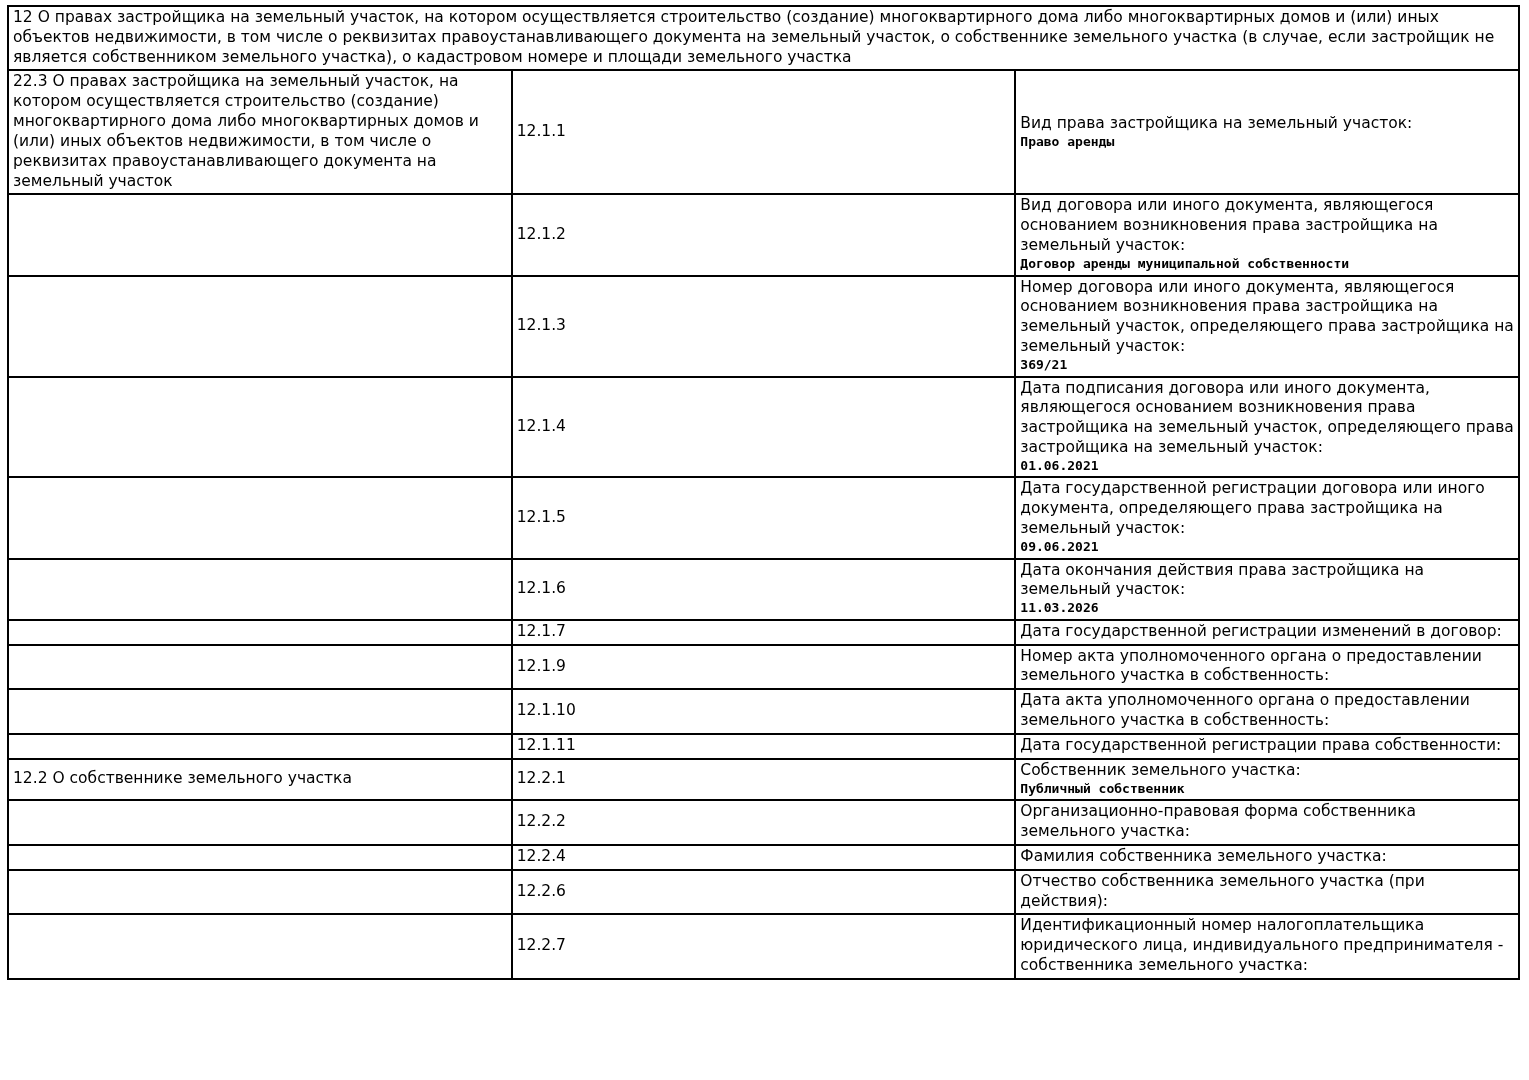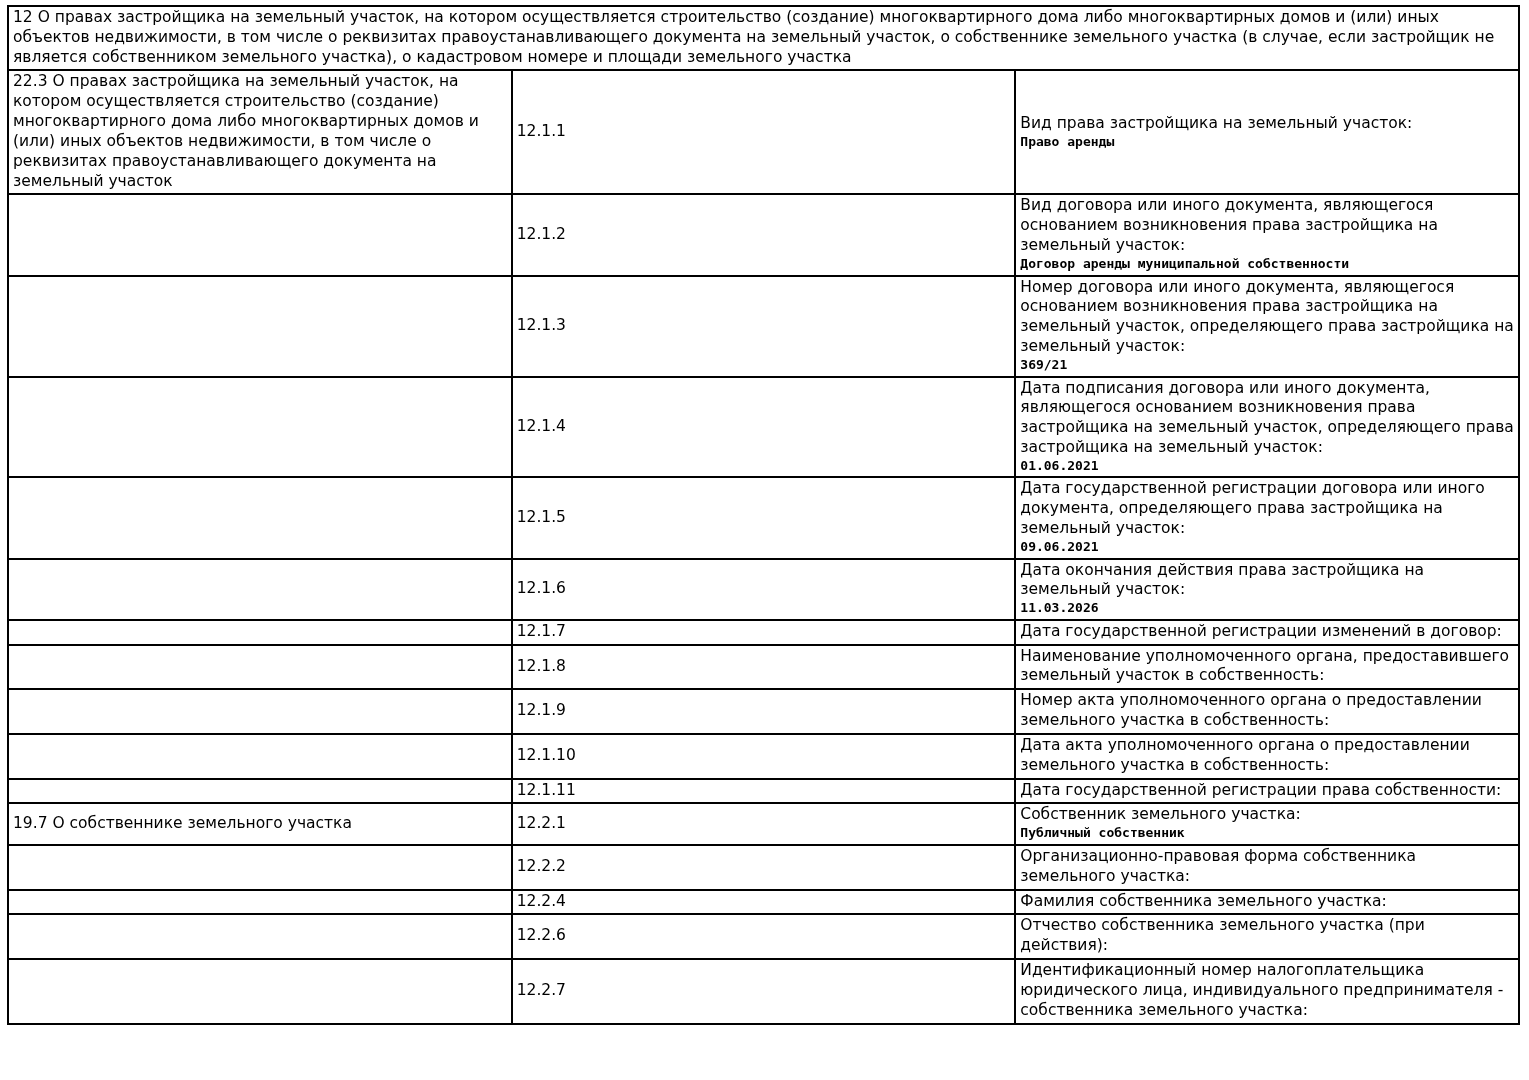--- a/index.html
+++ b/index.html
@@ -114,28 +114,20 @@
 
   <tr>
     <td class="label-cell"></td>
     <td class="code-cell">12.1.7</td>
     <td class="content-cell">
       <div class="content-text">Дата государственной регистрации изменений в договор:</div>
 
     </td>
   </tr>
 
-  <tr>
-    <td class="label-cell"></td>
-    <td class="code-cell">12.1.8</td>
-    <td class="content-cell">
-      <div class="content-text">Наименование уполномоченного органа, предоставившего земельный участок в собственность:</div>
-
-    </td>
-  </tr>
 
   <tr>
     <td class="label-cell"></td>
     <td class="code-cell">12.1.9</td>
     <td class="content-cell">
       <div class="content-text">Номер акта уполномоченного органа о предоставлении земельного участка в собственность:</div>
 
     </td>
   </tr>
 
@@ -151,21 +143,21 @@
   <tr>
     <td class="label-cell"></td>
     <td class="code-cell">12.1.11</td>
     <td class="content-cell">
       <div class="content-text">Дата государственной регистрации права собственности:</div>
 
     </td>
   </tr>
 
   <tr>
-    <td class="label-cell">19.7 О собственнике земельного участка</td>
+    <td class="label-cell">12.2 О собственнике земельного участка</td>
     <td class="code-cell">12.2.1</td>
     <td class="content-cell">
       <div class="content-text">Собственник земельного участка:</div>
       <div class="content-value">Публичный собственник</div>
     </td>
   </tr>
 
   <tr>
     <td class="label-cell"></td>
     <td class="code-cell">12.2.2</td>

